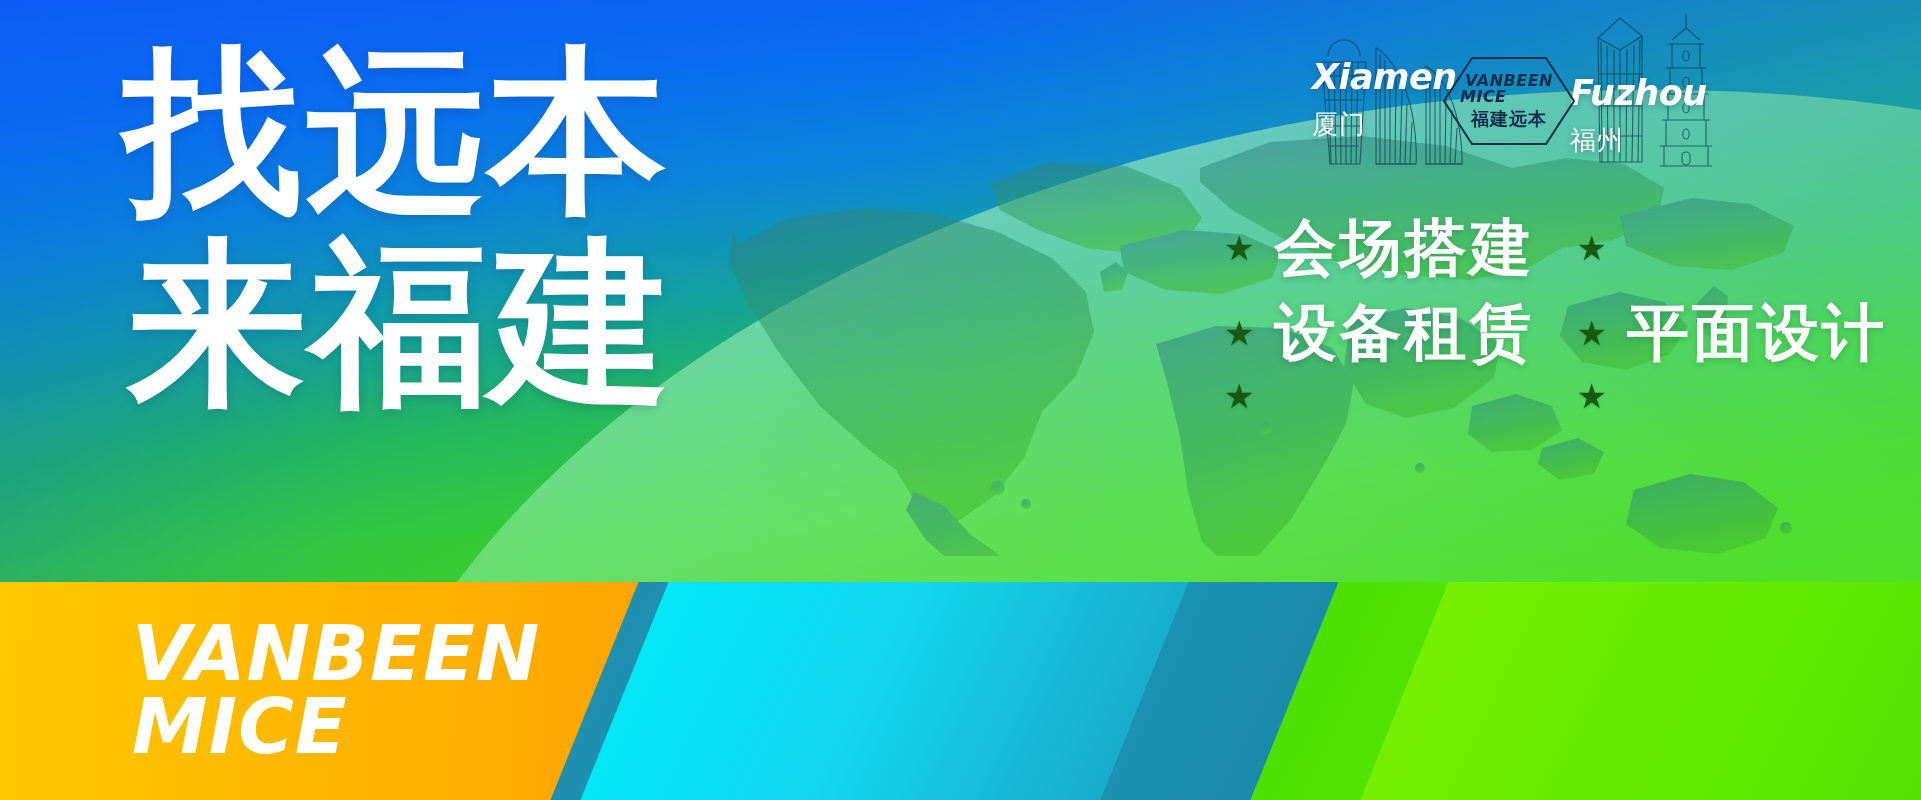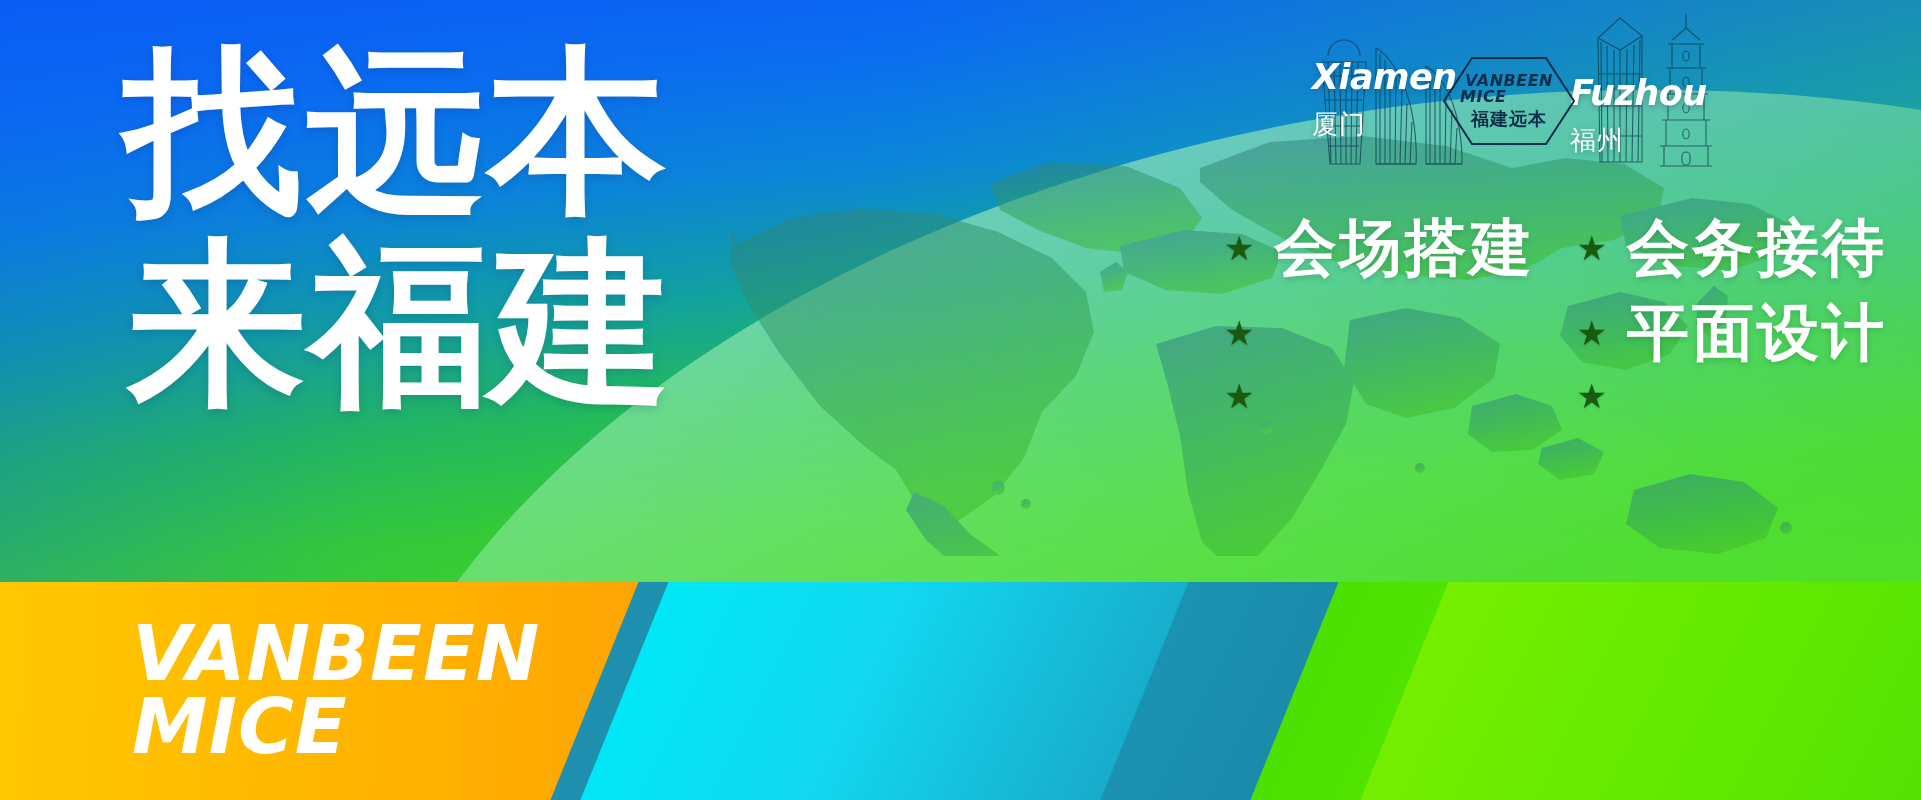--- a/index.html
+++ b/index.html
@@ -294,25 +294,25 @@
     </div>
 
     <div id="services">
 
       <div class="svc">
         <span class="star">★</span>
         <span class="svc-label">会场搭建</span>
       </div>
       <div class="svc">
         <span class="star">★</span>
-        <span class="svc-label">会务接待</span>
-      </div>
-
-      <div class="svc">
-        <span class="star">★</span>
+      </div>
+
+      <div class="svc">
+        <span class="star">★</span>
+        <span class="svc-label">设备租赁</span>
       </div>
       <div class="svc">
         <span class="star">★</span>
         <span class="svc-label">平面设计</span>
       </div>
 
       <div class="svc">
         <span class="star">★</span>
       </div>
       <div class="svc">

